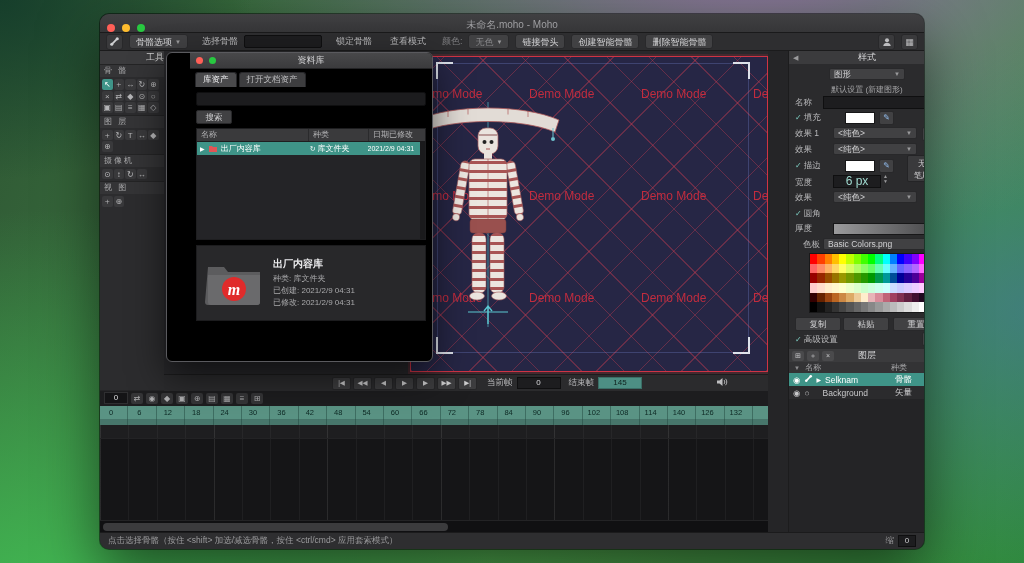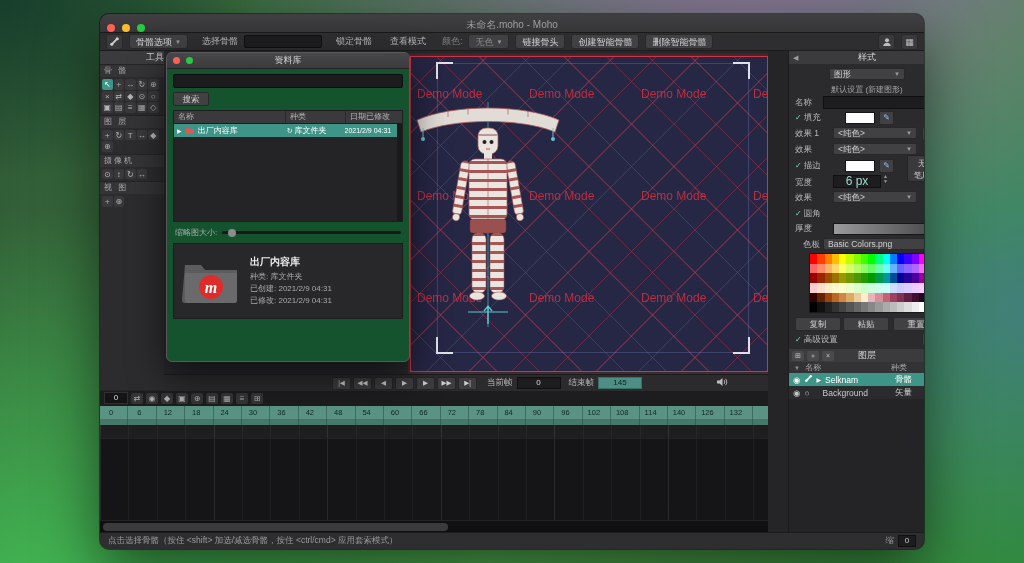--- a/index.html
+++ b/index.html
@@ -92,22 +92,22 @@
   .pgrid{position:absolute;left:20px;top:202px;width:116px;height:58px;display:flex;flex-wrap:wrap;border:1px solid #19191a;}
   .pcell{width:7.25px;height:9.55px;}
   .lhdr{position:absolute;left:0;top:298px;width:156px;height:13px;background:#3b3b3d;display:flex;align-items:center;}
   .lhico{width:12px;height:10px;background:#4a4a4c;border-radius:2px;font-size:7px;line-height:10px;text-align:center;color:#c8c8ca;margin-left:3px;}
   .lsort{position:absolute;left:0;top:311px;width:156px;height:11px;background:#333335;border-bottom:1px solid #202022;font-size:8px;color:#aaaaac;}
   .lrow{position:absolute;left:0;width:156px;height:13px;display:flex;align-items:center;font-size:8.5px;color:#c8c8ca;}
   .lrow.sel{background:#3f9488;color:#fff;}
   .larea{position:absolute;left:0;top:348px;width:156px;height:133px;background:#242426;}
   .vsb{position:absolute;right:0;width:5px;background:#1a1a1c;}
   
-  .libdlg{position:absolute;left:66px;top:38px;width:242px;height:308px;background:#14532d;border:1px solid #5a5a5e;
-    border-radius:6px;box-shadow:0 14px 36px rgba(0,0,0,.6);z-index:6;overflow:hidden;font-size:8.5px;color:#c6c6c8;}
+  .libdlg{position:absolute;left:66px;top:38px;width:242px;height:308px;background:#000000;border:1px solid #5a5a5e;
+    border-radius:6px;box-shadow:0 14px 36px rgba(0,0,0,.6);z-index:6;overflow:hidden;font-size:8.5px;color:#c6c6c8;padding-left:23px;}
   .libtitle{height:15px;background:linear-gradient(#48484a,#3b3b3d);border-bottom:1px solid #232325;display:flex;align-items:center;position:relative;}
   .dtl{width:7px;height:7px;border-radius:50%;margin-left:6px;}
   .libtitle .t{position:absolute;left:0;right:0;text-align:center;font-size:9px;color:#d6d6d8;}
   .tabrow{display:flex;gap:2px;padding:3px 5px 0;}
   .libtab{background:#3d3d3f;border:1px solid #27272a;border-bottom:none;border-radius:3px 3px 0 0;padding:1px 7px;font-size:8.5px;color:#bdbdbf;}
   .libtab.active{background:#4a4a4c;color:#ececee;}
   .navrow{display:flex;align-items:center;gap:4px;padding:4px 6px 0;}
   .navbtn{width:14px;height:12px;background:#3d3d3f;border:1px solid #27272a;border-radius:2px;text-align:center;line-height:12px;font-size:7px;color:#77777a;}
   .locdd{flex:1;background:#414143;border:1px solid #28282a;border-radius:2px;height:13px;display:flex;align-items:center;gap:4px;padding:0 5px;}
   .searchinp{margin:5px 6px 0;height:12px;background:#1c1c1e;border:1px solid #0f0f10;border-radius:2px;}
@@ -550,46 +550,44 @@
         <div class="vsb" style="top:0;height:133px"></div>
       </div>
     </div>
 
     <div class="libdlg">
       <div class="libtitle">
         <span class="dtl" style="background:#ff5f57"></span>
         <span class="dtl" style="background:#28c840"></span>
         <span class="t">资料库</span>
       </div>
+      <div class="tabrow">
+        <span class="libtab active">库资产</span>
+        <span class="libtab">打开文档资产</span>
+      </div>
       <div class="searchinp"></div>
       <div class="searchbtn">搜索</div>
       <div class="libtable">
         <div class="lth">
           <div style="width:112px">名称</div>
           <div style="width:60px">种类</div>
           <div style="flex:1;border-right:none">日期已修改</div>
         </div>
         <div class="ltr">
           <span style="margin-left:3px;font-size:6px">▶</span>
           <svg width="10" height="9" viewBox="0 0 10 9" style="margin-left:3px">
               <path d="M1 2 h3 l1 1 h4 v5 h-8 z" fill="#e05555"></path>
             </svg>
           <span style="margin-left:3px;width:89px;overflow:hidden;white-space:nowrap">出厂内容库</span>
           <span style="font-size:7px;margin-right:2px">↻</span>
           <span style="width:50px;overflow:hidden;white-space:nowrap">库文件夹</span>
           <span style="font-size:7px;flex:1;overflow:hidden;white-space:nowrap">2021/2/9 04:31</span>
         </div>
         <div class="vsb" style="top:12px;height:98px"></div>
       </div>
-      <div class="thumbrow">
-        <span>缩略图大小:</span>
-        <span class="slider">
-            <span class="knob"></span>
-          </span>
-      </div>
       <div class="preview">
         <svg width="58" height="48" viewBox="0 0 58 48">
           <path d="M3 8 h16 l4 5 h32 v30 a3 3 0 0 1 -3 3 h-49 a3 3 0 0 1 -3 -3 z" fill="#5c5c5e"></path>
           <path d="M3 16 h52 v27 a3 3 0 0 1 -3 3 h-46 a3 3 0 0 1 -3 -3 z" fill="#6a6a6c"></path>
           <circle cx="29" cy="30" r="12" fill="#e02b2b"></circle>
           <text x="29" y="36" text-anchor="middle" font-size="16" font-style="italic" font-weight="bold" fill="#ffffff" font-family="Liberation Serif, serif">m</text>
         </svg>
         <div>
           <div class="pname">出厂内容库</div>
           <div class="pmeta"><span>种类:</span> <span>库文件夹</span></div>

